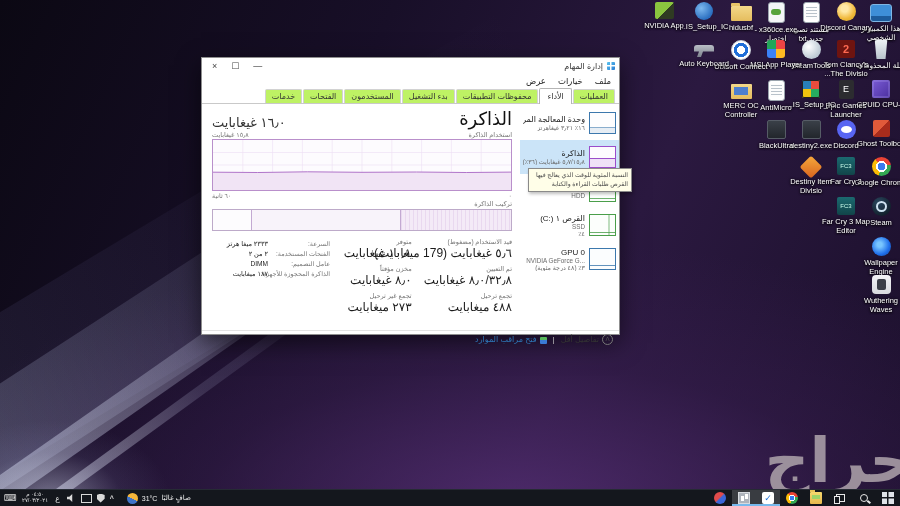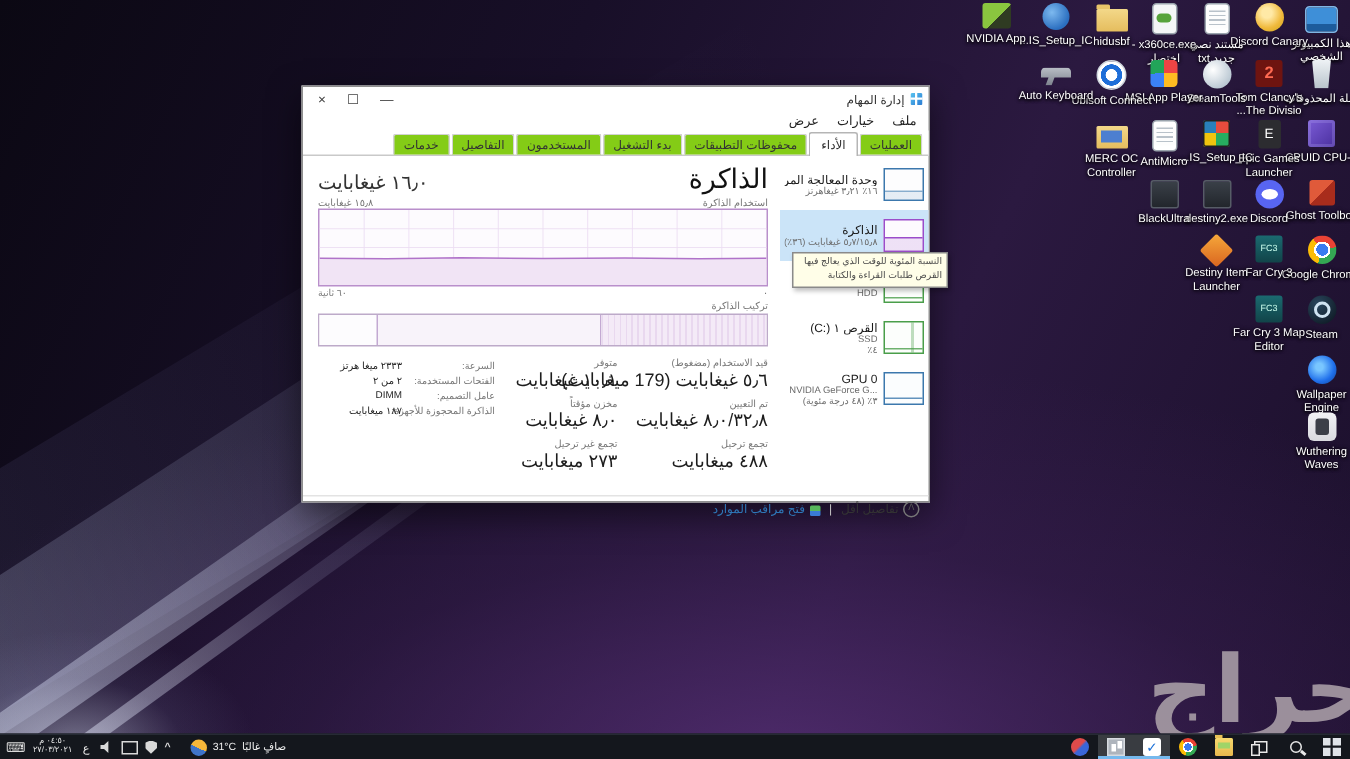--- a/index.html
+++ b/index.html
@@ -75,21 +75,21 @@
   .tm-title .t{display:flex;align-items:center;gap:4px;font-size:8px;color:#333}
   .appico{width:8px;height:8px;background:
       linear-gradient(#fff,#fff) 50% 0/1.5px 100% no-repeat,
       linear-gradient(#fff,#fff) 0 50%/100% 1.5px no-repeat,
       linear-gradient(135deg,#59c3f0,#2b7cd3);border-radius:1px}
   .ctrls{display:flex;direction:ltr;gap:14px;color:#444;font-size:9px;padding:0 6px}
   .ctrls span{cursor:pointer;line-height:14px}
   .tm-menu{height:13px;display:flex;gap:12px;align-items:center;padding:0 8px;color:#222}
   .tm-menu span{cursor:pointer}
   .tabs{height:16px;display:flex;align-items:flex-end;padding:0 4px;gap:1px;border-bottom:1px solid #c9c9c9;background:#fff}
-  .tab{padding:2px 6px 2px;background:#84cc16;border:1px solid #d2d2d2;border-bottom:none;
+  .tab{padding:2px 6px 2px;background:#bef264;border:1px solid #d2d2d2;border-bottom:none;
        border-radius:2px 2px 0 0;white-space:nowrap;color:#333;cursor:pointer;font-size:8px}
   .tab.sel{background:#fff;padding:3px 7px;margin-bottom:-1px;border-color:#b5b5b5;position:relative;z-index:2}
   .tm-body{display:flex;height:226px}
   
   .side{width:99px;padding-top:2px;flex:none}
   .sitem{height:34px;display:flex;align-items:center;gap:4px;padding:0 3px;cursor:pointer}
   .sitem.sel{background:#cbe4f8}
   .thumb{flex:none;width:25px;height:20px;background:#fff;border:1px solid #999}
   .th-cpu{border-color:#3c78ad;background:linear-gradient(rgba(60,120,173,.55),rgba(60,120,173,.55)) 0 72%/100% 1px no-repeat,linear-gradient(transparent 72%,rgba(60,120,173,.12) 72%),#fdfdfe}
   .th-mem{border-color:#9b4dca;background:linear-gradient(#9b4dca,#9b4dca) 0 58%/100% 1px no-repeat,linear-gradient(transparent 58%,rgba(155,77,202,.15) 58%),#fdfbfe}
@@ -272,21 +272,21 @@
 <div class="dicon" style="left:852px;top:157px">
     <div class="ig ic-chrome"></div>
     <div class="il">Google Chrome</div>
   </div>
 <div class="dicon" style="left:817px;top:157px">
     <div class="ig ic-fc3"></div>
     <div class="il">Far Cry 3</div>
   </div>
 <div class="dicon" style="left:782px;top:157px">
     <div class="ig ic-dim"></div>
-    <div class="il">Destiny Item Launcher</div>
+    <div class="il">Destiny Item Divisio</div>
   </div>
 
 <div class="dicon" style="left:852px;top:197px">
     <div class="ig ic-steam"></div>
     <div class="il">Steam</div>
   </div>
 <div class="dicon" style="left:817px;top:197px">
     <div class="ig ic-fc3"></div>
     <div class="il">Far Cry 3 Map Editor</div>
   </div>
@@ -316,21 +316,21 @@
     <span>ملف</span>
     <span>خيارات</span>
     <span>عرض</span>
   </div>
   <div class="tabs">
     <span class="tab">العمليات</span>
     <span class="tab sel">الأداء</span>
     <span class="tab">محفوظات التطبيقات</span>
     <span class="tab">بدء التشغيل</span>
     <span class="tab">المستخدمون</span>
-    <span class="tab">التفاصيل</span>
+    <span class="tab">الفتحات</span>
     <span class="tab">خدمات</span>
   </div>
   <div class="tm-body">
     <div class="side">
       <div class="sitem">
         <div class="thumb th-cpu"></div>
         <div class="stxt">
             <div class="n">وحدة المعالجة المرك</div>
           <div class="s">١٦٪ ٣٫٢١ غيغاهرتز</div>
           </div>

